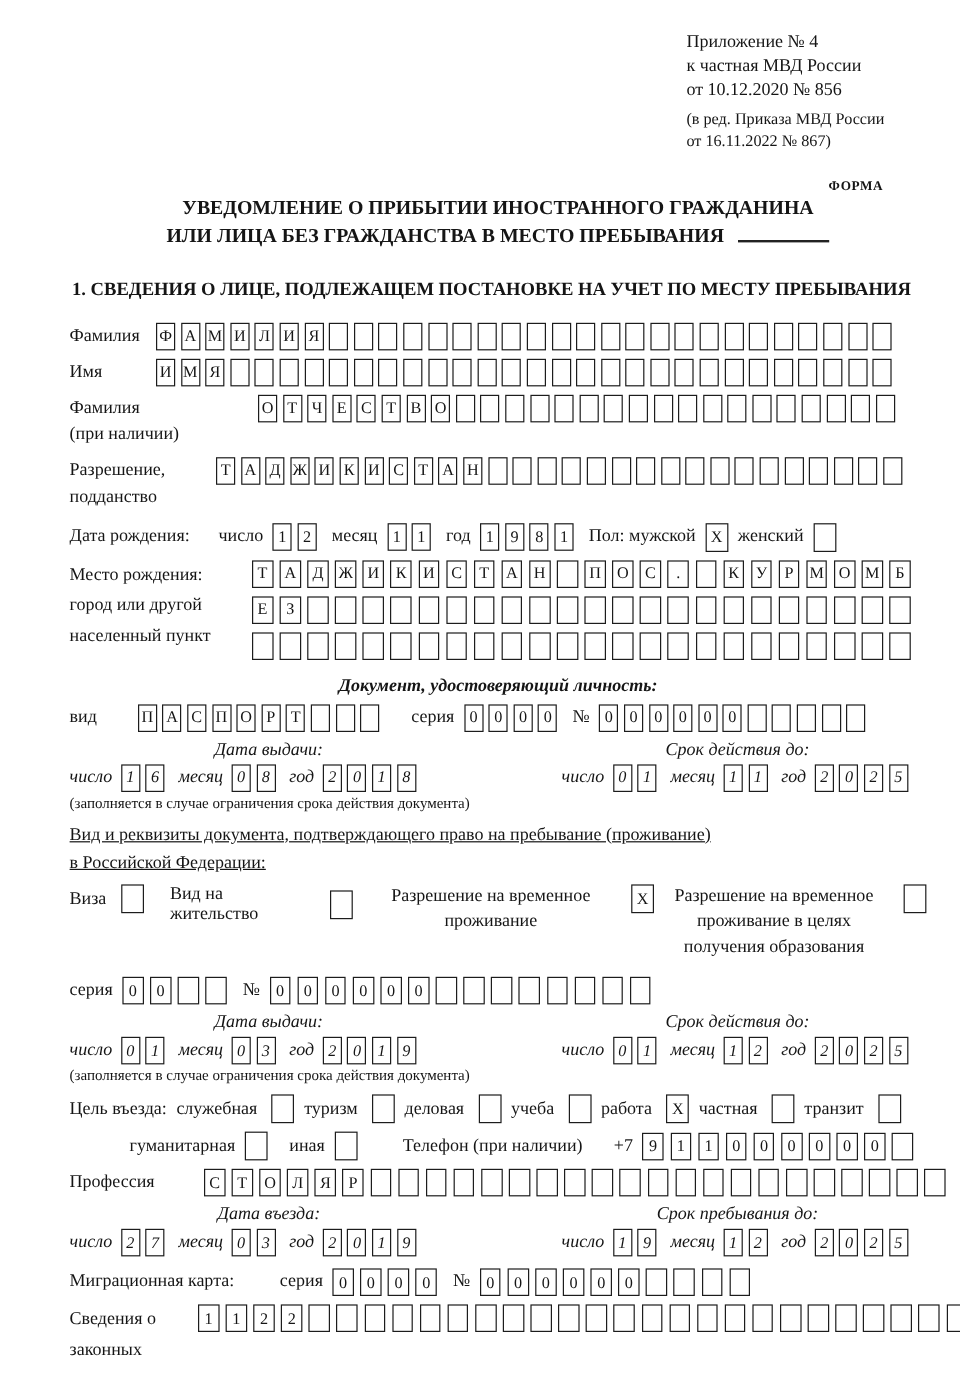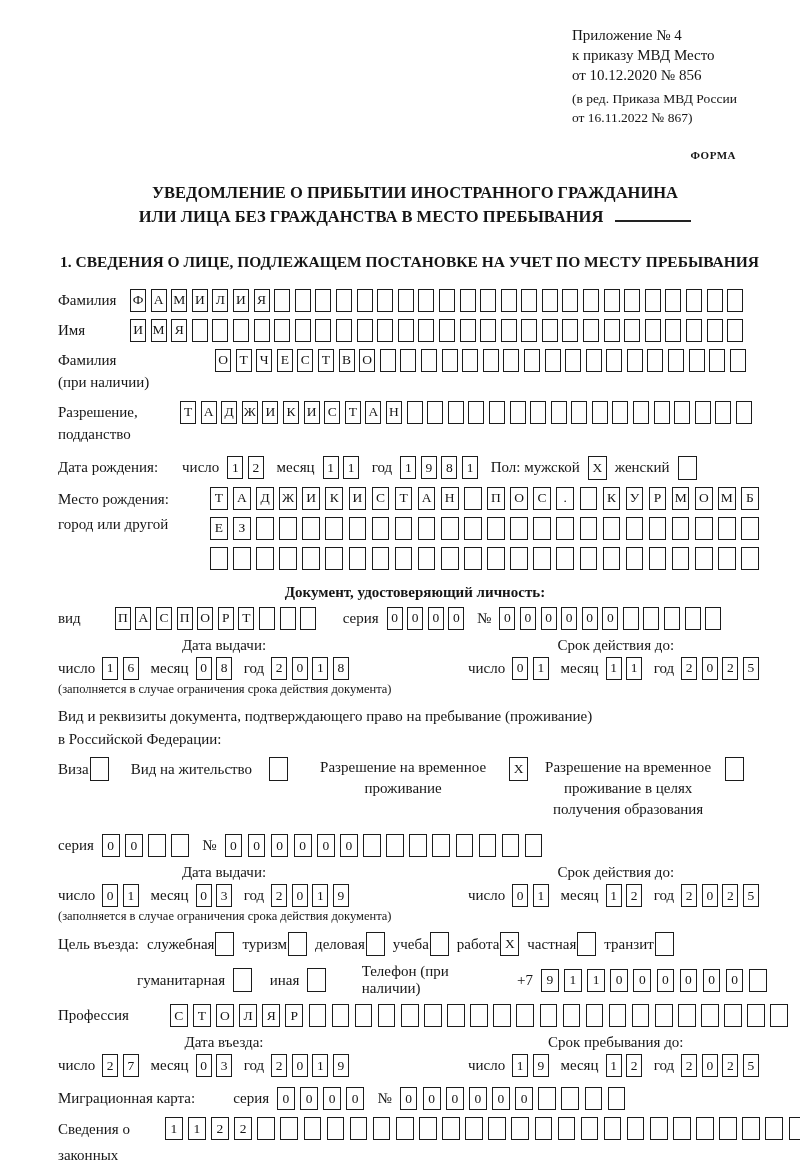--- a/index.html
+++ b/index.html
@@ -7,56 +7,56 @@
   body {
     width: 800px; height: 1163px;
     background: #ffffff; color: #151515;
     font-family: "Liberation Serif", "DejaVu Serif", serif;
     font-size: 15px; overflow: hidden;
     padding: 26px 28px 10px 58px;
   }
   .hdr-block { margin-left: auto; width: 200px; line-height: 1.32; }
   .hdr-sub { font-size: 13.5px; margin-top: 5px; line-height: 1.35; }
   .forma { text-align: right; font-weight: bold; font-size: 11px; letter-spacing: .5px; margin: 22px 36px 0 0; }
-  .title { text-align: center; font-weight: bold; font-size: 16.5px; line-height: 1.45; margin-top: 20px; }
+  .title { text-align: center; font-weight: bold; font-size: 16.5px; line-height: 1.45; }
   .title-underline { display: inline-block; width: 76px; border-bottom: 2px solid #222; height: 14px; margin-left: 12px; }
   .section-title { font-weight: bold; font-size: 15.5px; margin: 24px 0 18px 2px; }
 
   .frow { display: flex; align-items: flex-start; margin-bottom: 7px; }
   .flabel { flex: none; line-height: 1.5; }
   .cells { display: flex; flex-wrap: nowrap; }
   .cell {
     display: inline-flex; align-items: center; justify-content: center;
     width: 16px; height: 23px; flex: none;
     border: 1.6px solid #1c1c1c; margin-right: 4.6px;
     font-size: 13.5px; background: #fff;
   }
   .wcell { width: 17.6px; margin-right: 5.5px; }
   .checkbox { width: 19px; height: 24px; margin-right: 0; }
   .inline-row { display: flex; align-items: center; gap: 8px; margin-bottom: 7px; flex-wrap: nowrap; }
   .multirow-cells > .cells { margin-bottom: 7px; }
-  .center-bold { text-align: center; font-weight: bold; margin: 4px 0 6px; }
-  .daterow { display: flex; margin-bottom: 0; }
+  .center-bold { text-align: center; font-weight: bold; margin: 4px 0 6px; font-style: italic; }
+  .daterow { display: flex; margin-bottom: 0; font-style: italic; }
   .dg-left { width: 332px; flex: none; }
   .dg-right { margin-left: 78px; flex: none; }
   .dgtitle { text-align: center; margin-bottom: 3px; }
   .dgline { display: flex; align-items: center; gap: 7px; }
   .small-note { font-size: 12.5px; margin: 2px 0 8px; }
-  .intro { line-height: 1.55; }
+  .intro { line-height: 1.55; text-decoration: underline; }
   .cbrow { display: flex; align-items: flex-start; margin: 6px 0 14px; }
   .cbtext-c { text-align: center; line-height: 1.4; }
-  .opt { display: inline-flex; align-items: center; gap: 1px; justify-content: flex-end; }
+  .opt { display: inline-flex; align-items: center; gap: 12px; justify-content: flex-end; }
   .lab-col { line-height: 1.72; flex: none; }
 </style>
 </head>
 <body>
 
 <div class="hdr-block">
   <div>Приложение № 4</div>
-  <div>к приказу МВД Место</div>
+  <div>к частная МВД России</div>
   <div>от 10.12.2020 № 856</div>
   <div class="hdr-sub">
     <div>(в ред. Приказа МВД России</div>
     <div>от 16.11.2022 № 867)</div>
   </div>
 </div>
 
 <div class="forma">ФОРМА</div>
 
 <div class="title">
@@ -237,20 +237,21 @@
   <span>женский</span>
   <span class="cells">
       <span class="cell checkbox"></span>
     </span>
 </div>
 
 <div class="frow">
   <span class="flabel lab-col" style="width:152px">
     <div>Место рождения:</div>
     <div>город или другой</div>
+    <div>населенный пункт</div>
   </span>
   <span class="multirow-cells">
     <span class="cells">
         <span class="cell wcell">Т</span>
         <span class="cell wcell">А</span>
         <span class="cell wcell">Д</span>
         <span class="cell wcell">Ж</span>
         <span class="cell wcell">И</span>
         <span class="cell wcell">К</span>
         <span class="cell wcell">И</span>
@@ -569,21 +570,21 @@
       </span>
   </span>
   <span class="opt">
     <span>транзит</span>
     <span class="cells">
         <span class="cell checkbox"></span>
       </span>
   </span>
 </div>
 
-<div class="inline-row" style="margin-left:79px">
+<div class="inline-row" style="margin-left:50px">
   <span>гуманитарная</span>
   <span class="cells">
       <span class="cell checkbox"></span>
     </span>
   <span style="width:2px"></span>
   <span>иная</span>
   <span class="cells">
       <span class="cell checkbox"></span>
     </span>
   <span style="width:22px"></span>

